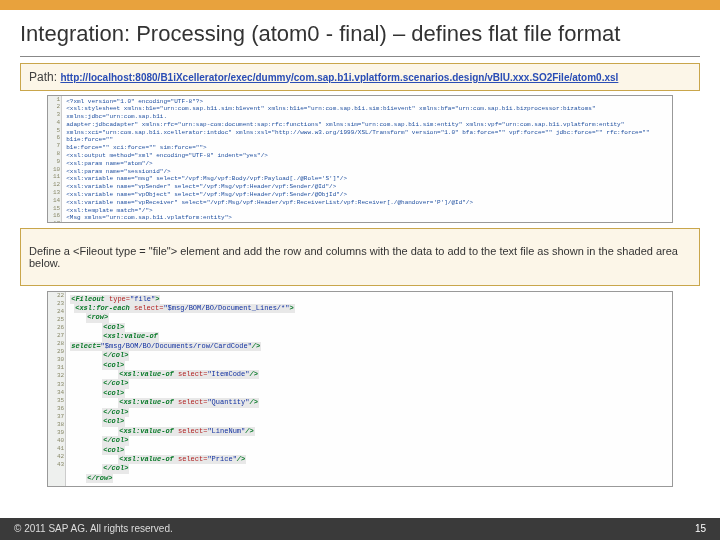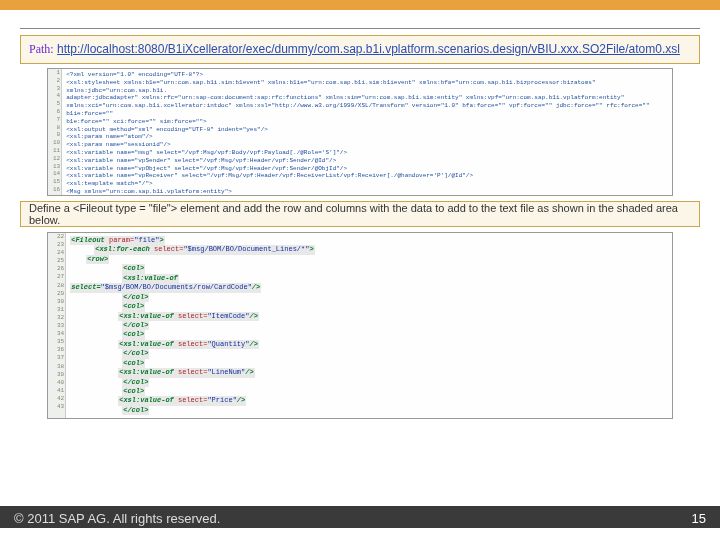--- a/index.html
+++ b/index.html
@@ -31,27 +31,27 @@
   }
   .path-line {
     border: 1px solid #c9a64b;
     background: #fcf6e8;
     padding: 6px 8px;
     font-size: 12px;
   }
   .path-line a {
     color: #2a4db5;
     text-decoration: underline;
-    font-size: 12px;
+    font-size: 10px;
     word-break: break-all;
+    font-weight: bold;
   }
   .label {
-    color: #6d28d9;
+    color: #404040;
     font-weight: normal;
-    font-family: Liberation Serif, serif;
   }
   .code-area-1 {
     margin: 4px auto 0 auto;
     width: 92%;
     height: 128px;
     border: 1px solid #999;
     background: #fefefe;
     font-family: "Courier New", monospace;
     font-size: 6px;
     color: #2050a0;
@@ -67,21 +67,21 @@
     background: #eef0ee;
     border-right: 1px solid #ccc;
     font-size: 6px;
     color: #8a8a6a;
     text-align: right;
     padding-right: 1px;
   }
   .instr-box {
     border: 1px solid #c9a64b;
     background: #fcf6e8;
-    padding: 0 8px;
+    padding: 16px 8px;
     font-size: 11px;
     color: #333;
     margin-top: 5px;
   }
   .code-area-2 {
     margin: 5px auto 0 auto;
     width: 92%;
     border: 1px solid #999;
     background: #fefefe;
     font-family: "Courier New", monospace;
@@ -103,42 +103,43 @@
   .shade {
     background: #e8e8e8;
     display: inline-block;
     padding: 0 1px;
   }
   .kw-green { color: #0a7a2a; font-weight: bold; font-style: italic; }
   .attr-red { color: #b02020; }
   .str-navy { color: #1030a0; }
   .footer {
     position: absolute;
-    bottom: 12px; left: 0; right: 0;
+    bottom: 0; left: 0; right: 0;
     height: 22px;
     background: #3a3a3a;
     color: #ddd;
-    font-size: 13px;
+    font-size: 10px;
     padding: 5px 14px 0 14px;
   }
   .footer .page {
     float: right;
     color: #fff;
   }
-  .ind1 { margin-left: 24px; }
+  .ind1 { margin-left: 4px; }
   .ind2 { margin-left: 16px; }
-  .ind3 { margin-left: 52px; }
+  .ind3 { margin-left: 32px; }
   .ind4 { margin-left: 48px; }
 </style>
 </head>
 <body>
 
 <div class="accent-bar"></div>
 
 <div class="slide">
+  <h1>Integration: Processing (atom0 - final) – defines flat file format</h1>
   <hr class="sep">
 
   <div class="path-line">
     <span class="label">Path:</span>
     <a href="#">http://localhost:8080/B1iXcellerator/exec/dummy/com.sap.b1i.vplatform.scenarios.design/vBIU.xxx.SO2File/atom0.xsl</a>
   </div>
 
   <div class="code-area-1">
     <div class="gutter" id="gutter1">
         <div>1</div>
@@ -199,39 +200,40 @@
         <div>36</div>
         <div>37</div>
         <div>38</div>
         <div>39</div>
         <div>40</div>
         <div>41</div>
         <div>42</div>
         <div>43</div>
       </div>
     <div id="code2-body">
-        <div class="ind0"><span class="shade"><span class="kw-green">&lt;Fileout</span> <span class="attr-red">param=</span><span class="str-navy">"file"</span><span class="kw-green">&gt;</span></span></div>
+        <div class="ind0"><span class="shade"><span class="kw-green">&lt;Fileout</span> <span class="attr-red">type=</span><span class="str-navy">"file"</span><span class="kw-green">&gt;</span></span></div>
         <div class="ind1"><span class="shade"><span class="kw-green">&lt;xsl:for-each</span> <span class="attr-red">select=</span><span class="str-navy">"$msg/BOM/BO/Document_Lines/*"</span><span class="kw-green">&gt;</span></span></div>
         <div class="ind2"><span class="shade"><span class="kw-green">&lt;row&gt;</span></span></div>
         <div class="ind3"><span class="shade"><span class="kw-green">&lt;col&gt;</span></span></div>
         <div class="ind3"><span class="shade"><span class="kw-green">&lt;xsl:value-of</span></span></div>
         <div class="ind0"><span class="shade"><span class="kw-green">select=</span><span class="str-navy">"$msg/BOM/BO/Documents/row/CardCode"</span><span class="kw-green">/&gt;</span></span></div>
         <div class="ind3"><span class="shade"><span class="kw-green">&lt;/col&gt;</span></span></div>
         <div class="ind3"><span class="shade"><span class="kw-green">&lt;col&gt;</span></span></div>
         <div class="ind4"><span class="shade"><span class="kw-green">&lt;xsl:value-of</span> <span class="attr-red">select=</span><span class="str-navy">"ItemCode"</span><span class="kw-green">/&gt;</span></span></div>
         <div class="ind3"><span class="shade"><span class="kw-green">&lt;/col&gt;</span></span></div>
         <div class="ind3"><span class="shade"><span class="kw-green">&lt;col&gt;</span></span></div>
         <div class="ind4"><span class="shade"><span class="kw-green">&lt;xsl:value-of</span> <span class="attr-red">select=</span><span class="str-navy">"Quantity"</span><span class="kw-green">/&gt;</span></span></div>
         <div class="ind3"><span class="shade"><span class="kw-green">&lt;/col&gt;</span></span></div>
         <div class="ind3"><span class="shade"><span class="kw-green">&lt;col&gt;</span></span></div>
         <div class="ind4"><span class="shade"><span class="kw-green">&lt;xsl:value-of</span> <span class="attr-red">select=</span><span class="str-navy">"LineNum"</span><span class="kw-green">/&gt;</span></span></div>
         <div class="ind3"><span class="shade"><span class="kw-green">&lt;/col&gt;</span></span></div>
         <div class="ind3"><span class="shade"><span class="kw-green">&lt;col&gt;</span></span></div>
         <div class="ind4"><span class="shade"><span class="kw-green">&lt;xsl:value-of</span> <span class="attr-red">select=</span><span class="str-navy">"Price"</span><span class="kw-green">/&gt;</span></span></div>
         <div class="ind3"><span class="shade"><span class="kw-green">&lt;/col&gt;</span></span></div>
+        <div class="ind2"><span class="shade"><span class="kw-green">&lt;/row&gt;</span></span></div>
       </div>
   </div>
 </div>
 
 <div class="footer">
   <span>© 2011 SAP AG. All rights reserved.</span>
   <span class="page">15</span>
 </div>
 
 </body></html>

